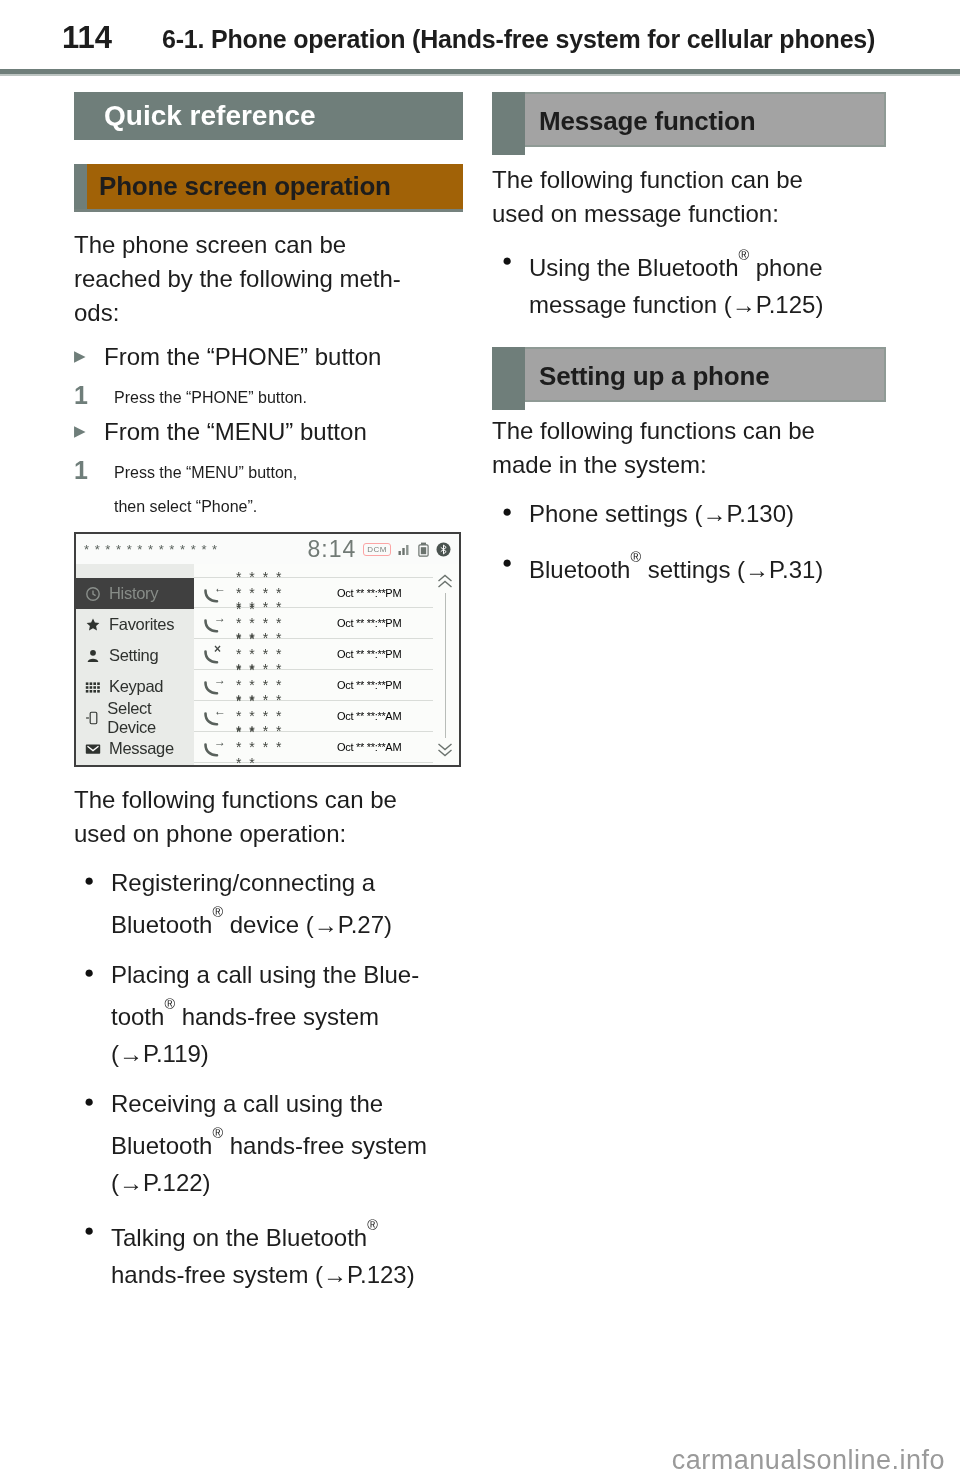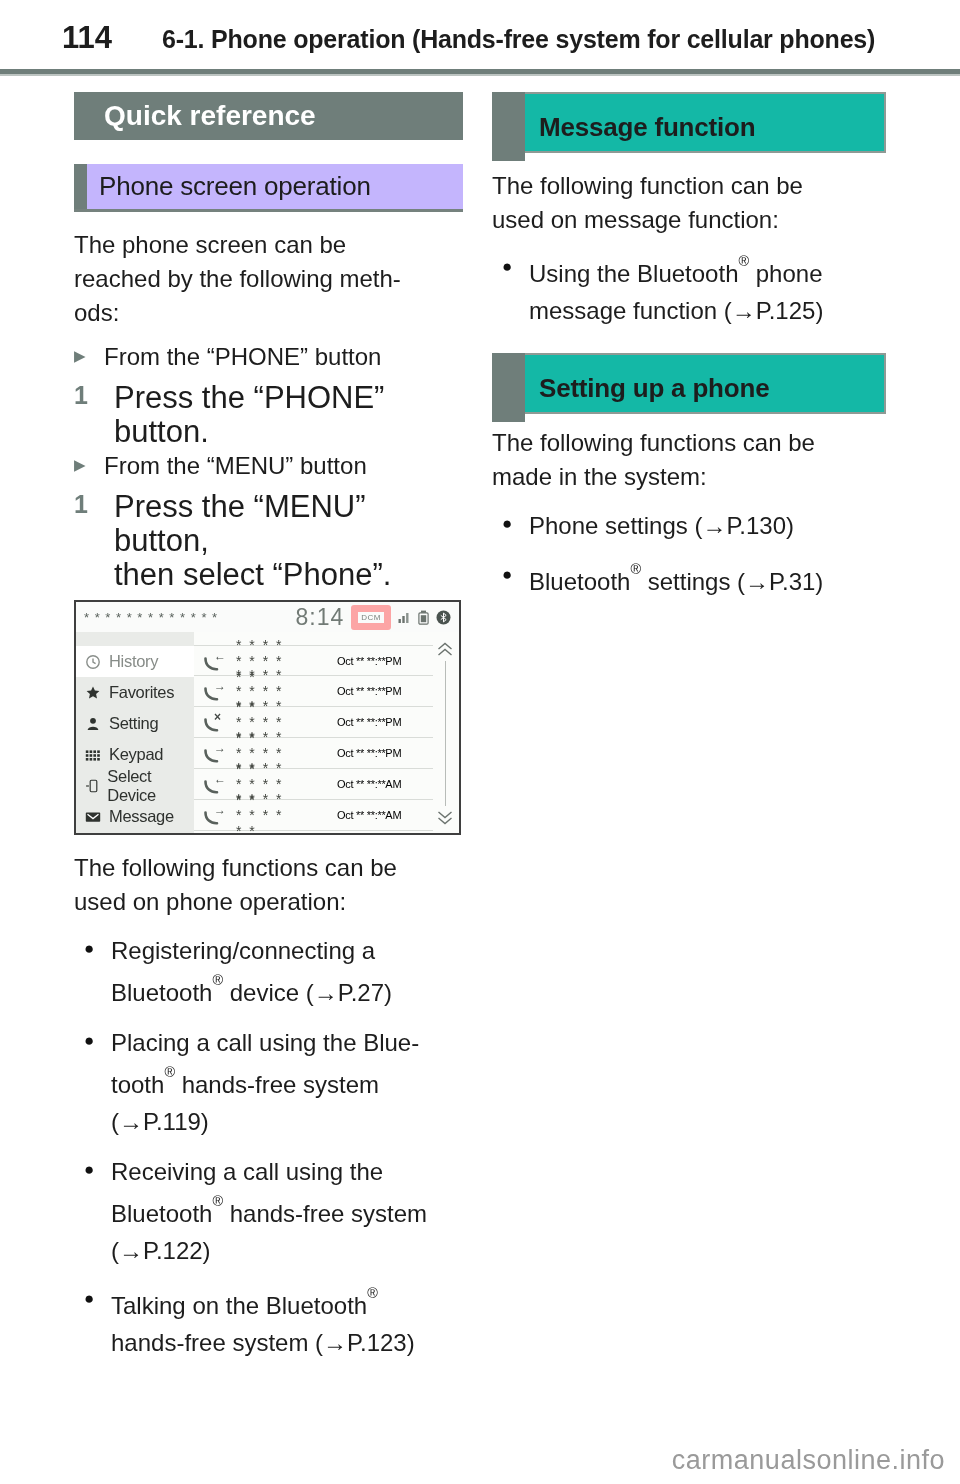--- a/index.html
+++ b/index.html
@@ -11,52 +11,52 @@
   .toprule{position:absolute;top:69px;left:0;width:960px;height:5px;background:#6f7e7a;border-bottom:2px solid #bcc4c1;}
   .cols{position:absolute;top:92px;left:74px;display:flex;}
   .colL{width:389px;margin-right:29px;}
   .colR{width:394px;}
   
   .banner-dark{height:48px;line-height:48px;background:#6f7e7a;color:#fff;
     font-size:28px;font-weight:bold;padding-left:30px;margin-bottom:24px;}
   
   .banner-light{display:flex;height:45px;border-bottom:3px solid #75827e;}
   .banner-light .bar{width:13px;background:#6f7e7a;}
-  .banner-light .blabel{flex:1;background:#c4b5fd;font-size:26px;font-weight:normal;
+  .banner-light .blabel{flex:1;background:#a16207;font-size:26px;font-weight:bold;
     line-height:45px;padding-left:12px;letter-spacing:-0.2px;}
   
-  .hbox{position:relative;border:2px solid #8f9a95;background:#14b8a6;
-    padding:16px 10px 6px 45px;font-size:26px;font-weight:bold;line-height:35px;
+  .hbox{position:relative;border:2px solid #8f9a95;background:#a3a3a3;
+    padding:10px 10px 6px 45px;font-size:26px;font-weight:bold;line-height:35px;
     white-space:pre-line;letter-spacing:-0.2px;}
   .hbox::before{content:"";position:absolute;left:-2px;top:-2px;width:33px;
     height:calc(100% + 12px);background:#6f7e7a;}
   .para{font-size:24px;line-height:34px;white-space:pre-line;margin:16px 0 10px;}
   .method{display:flex;}
   .method::before{content:"\25B6";color:#6f7e7a;font-size:15px;width:30px;flex:0 0 30px;padding-top:7px;}
   .method .mtext{font-size:24px;line-height:34px;}
   .step{display:flex;margin-top:7px;}
   .step .snum{color:#6f7e7a;font-weight:bold;font-size:25px;width:40px;flex:0 0 40px;}
-  .step .stext{font-size:31px;line-height:34px;white-space:pre-line;}
+  .step .stext{font-size:16px;line-height:34px;white-space:pre-line;}
   .bullet{display:flex;margin:13px 0 0 10px;}
   .bullet::before{content:"\25CF";font-size:17px;width:27px;flex:0 0 27px;padding-top:7px;color:#111;}
   .bullet .btext{font-size:24px;line-height:37px;white-space:pre-line;}
   sup.reg{font-size:60%;position:relative;top:-0.5em;}
   .watermark{position:absolute;right:15px;bottom:8px;font-size:27px;color:#9a9a9a;letter-spacing:0.5px;}
   
   .shot{position:relative;width:387px;height:235px;margin-top:8px;border:2px solid #3f3f3f;
     background:#fbfcfa;box-sizing:border-box;overflow:hidden;}
   .shot-status{position:absolute;top:0;left:0;right:0;height:30px;display:flex;
     justify-content:space-between;align-items:center;padding:0 8px;background:#fafbfa;}
   .shot-stars{font-size:13px;letter-spacing:1px;color:#5a625d;}
   .status-right{display:flex;align-items:center;gap:7px;margin-left:46px;}
   .shot-time{font-size:23px;color:#717a75;letter-spacing:1px;}
-  .dcm{font-size:8px;color:#7c847f;border:7px solid #fca5a5;border-radius:3px;padding:1px 3px;letter-spacing:0.5px;}
+  .dcm{font-size:8px;color:#7c847f;border:1px solid #fca5a5;border-radius:3px;padding:1px 3px;letter-spacing:0.5px;}
   .shot-menu{position:absolute;left:0;top:30px;bottom:0;width:118px;background:#e9ebe8;padding-top:14px;box-sizing:border-box;}
   .mi{height:31px;display:flex;align-items:center;gap:8px;padding-left:9px;font-size:16.5px;color:#2e312e;letter-spacing:-0.3px;}
-  .mi.sel{background:#ffffff;color:#878c88;}
+  .mi.sel{background:#404040;color:#878c88;}
   .mi.sel svg circle,.mi.sel svg path{stroke:#8a8f8b;}
   .shot-list{position:absolute;left:118px;top:30px;right:26px;bottom:0;padding-top:13px;box-sizing:border-box;}
   .crow{height:31px;display:flex;align-items:center;padding-left:8px;border-bottom:1px solid #d9dcd8;box-sizing:border-box;}
   .crow:first-child{border-top:1px solid #d9dcd8;}
   .cic{position:relative;width:34px;height:20px;flex:0 0 34px;}
   .cic svg{position:absolute;left:0;bottom:0;}
   .cic .arr{position:absolute;top:-2px;left:12px;font-style:normal;font-size:12px;font-weight:bold;color:#454a46;}
   .cnum{flex:1;font-size:14px;letter-spacing:2px;color:#41453f;}
   .cdate{width:96px;flex:0 0 96px;font-size:11px;color:#000000;letter-spacing:-0.3px;margin-left:42px;}
   .shot-scroll{position:absolute;right:3px;top:40px;bottom:8px;width:22px;display:flex;

